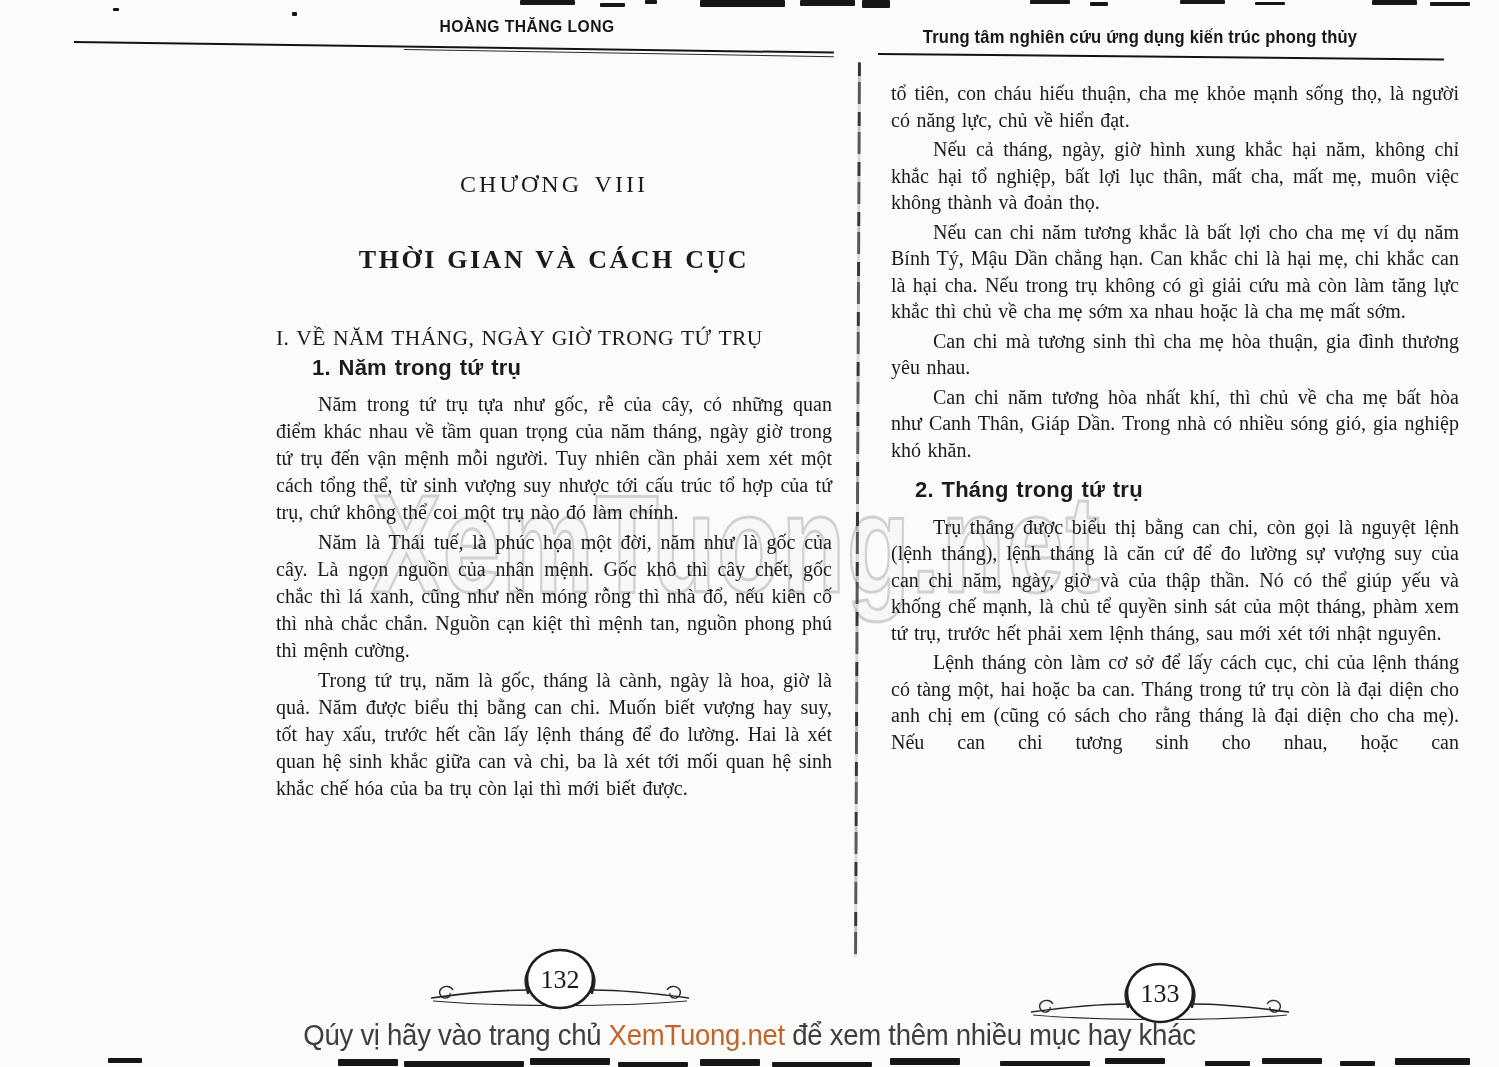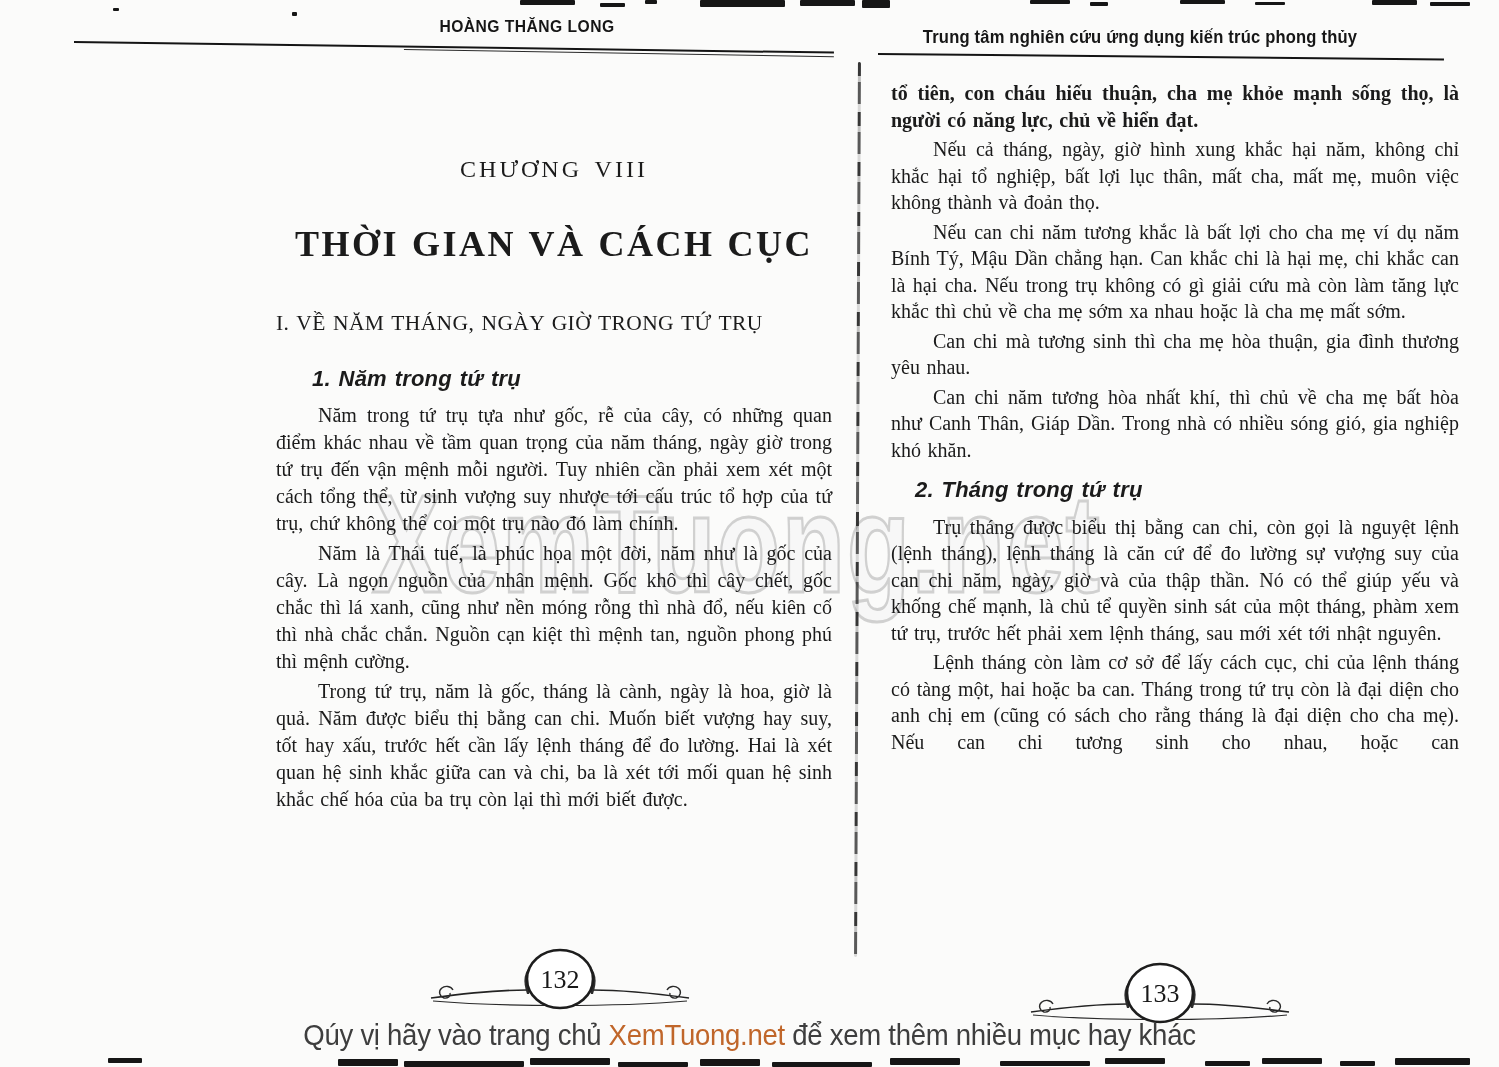--- a/index.html
+++ b/index.html
@@ -34,32 +34,32 @@
   
   .spine{
     position:absolute;left:856px;top:62px;width:3px;height:895px;z-index:2;
     background:repeating-linear-gradient(180deg,
       rgba(20,20,20,.85) 0 14px, rgba(20,20,20,.25) 14px 20px,
       rgba(20,20,20,.7) 20px 42px, rgba(20,20,20,.15) 42px 50px);
     transform:rotate(.25deg);border-radius:2px;
   }
   
   .col{position:absolute;z-index:2;text-align:justify;font-size:20px;line-height:27px;word-spacing:1.5px;}
-  .col-left{left:276px;top:150px;width:556px;}
+  .col-left{left:276px;top:165px;width:556px;}
   .col-right{left:891px;top:80px;width:568px;line-height:26.5px;}
   .chapter{text-align:center;font-size:24px;letter-spacing:3px;margin:6px 0 48px;word-spacing:4px;}
-  .chapter-title{text-align:center;font-weight:700;font-size:36px;letter-spacing:2.5px;margin:0 0 52px;}
-  .section{font-size:21.5px;letter-spacing:.4px;margin:0 0 28px;white-space:nowrap;text-align:left;}
+  .chapter-title{text-align:center;font-weight:700;font-size:26px;letter-spacing:2.5px;margin:0 0 52px;}
+  .section{font-size:21.5px;letter-spacing:.4px;margin:0 0 2px;white-space:nowrap;text-align:left;}
   .subhead{
     font-family:"Liberation Sans", sans-serif;font-weight:700;font-size:22px;
-    margin:0 0 10px 36px;text-align:left;letter-spacing:.2px;font-style:italic;
+    margin:0 0 10px 36px;text-align:left;letter-spacing:.2px;
   }
   .col-right .subhead{margin:14px 0 10px 24px;}
   .para{margin:0 0 3px;text-indent:42px;}
-  .para.no-indent{text-indent:0;font-weight:bold;}
+  .para.no-indent{text-indent:0;}
   .para.continues{text-align-last:justify;}
   
   .ornament{position:absolute;z-index:3;}
   .orn-left{left:423px;top:946px;}
   .orn-right{left:1023px;top:960px;}
   .ornament text{font-family:"Liberation Serif", serif;font-size:26px;fill:#181818;}
   
   .footer{
     position:absolute;left:0;top:1019px;width:1499px;z-index:3;text-align:center;
     font-family:"Liberation Sans", sans-serif;font-size:29px;color:#3e3e3e;

